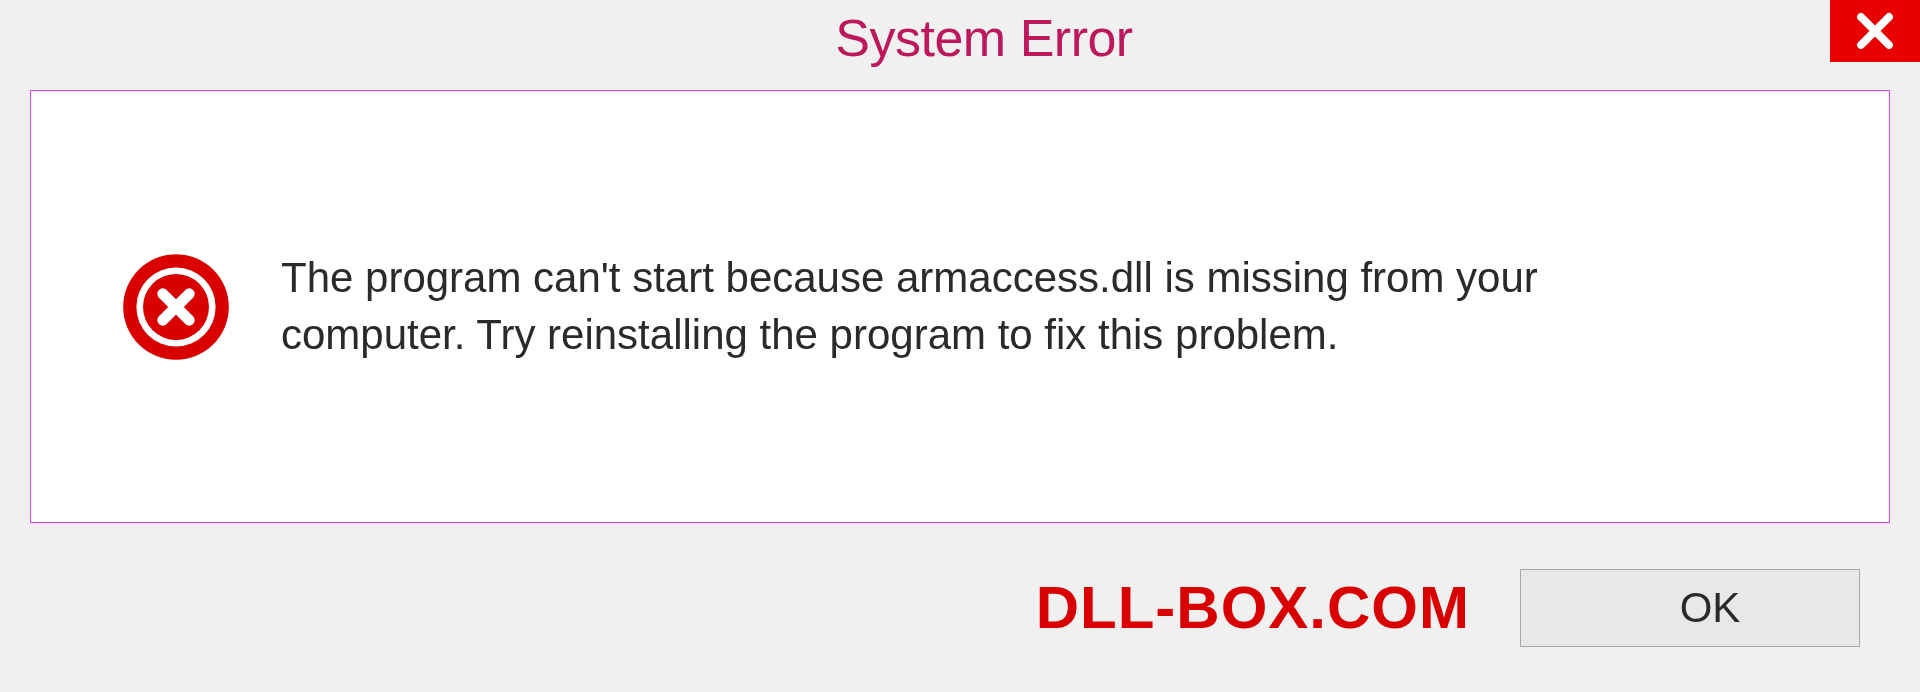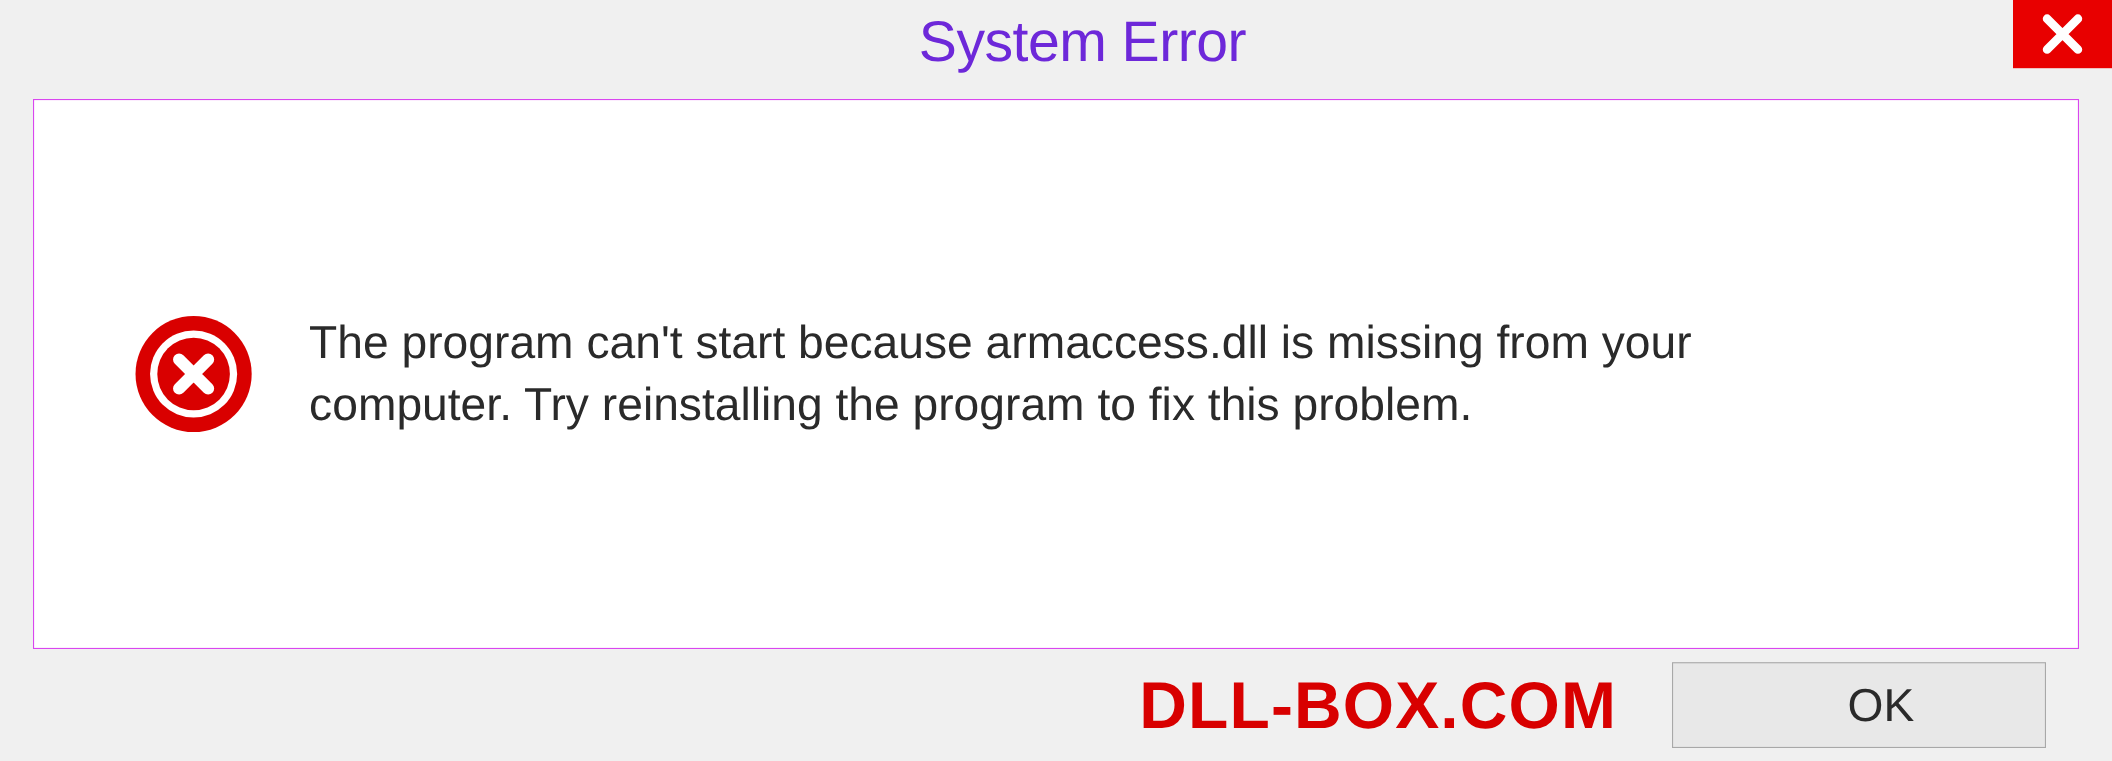--- a/index.html
+++ b/index.html
@@ -29,21 +29,21 @@
       align-items: flex-start;
       justify-content: center;
       position: relative;
       height: 90px;
       padding-top: 8px;
     }
     
     .title {
       font-size: 52px;
       font-weight: 400;
-      color: #6d28d9;
+      color: #be185d;
       text-align: left;
       letter-spacing: -0.5px;
       margin-left: 48px;
     }
     
     .close-button {
       position: absolute;
       top: 0;
       right: 0;
       width: 90px;
@@ -94,21 +94,21 @@
       color: #2a2a2a;
       font-weight: 400;
       max-width: 1420px;
     }
     
     .footer {
       display: flex;
       align-items: center;
       justify-content: flex-end;
       padding: 30px 60px 30px 60px;
-      height: 102px;
+      height: 169px;
       gap: 50px;
     }
     
     .watermark {
       font-size: 60px;
       font-weight: 800;
       color: #d80000;
       letter-spacing: 1px;
       font-family: Arial, sans-serif;
     }

